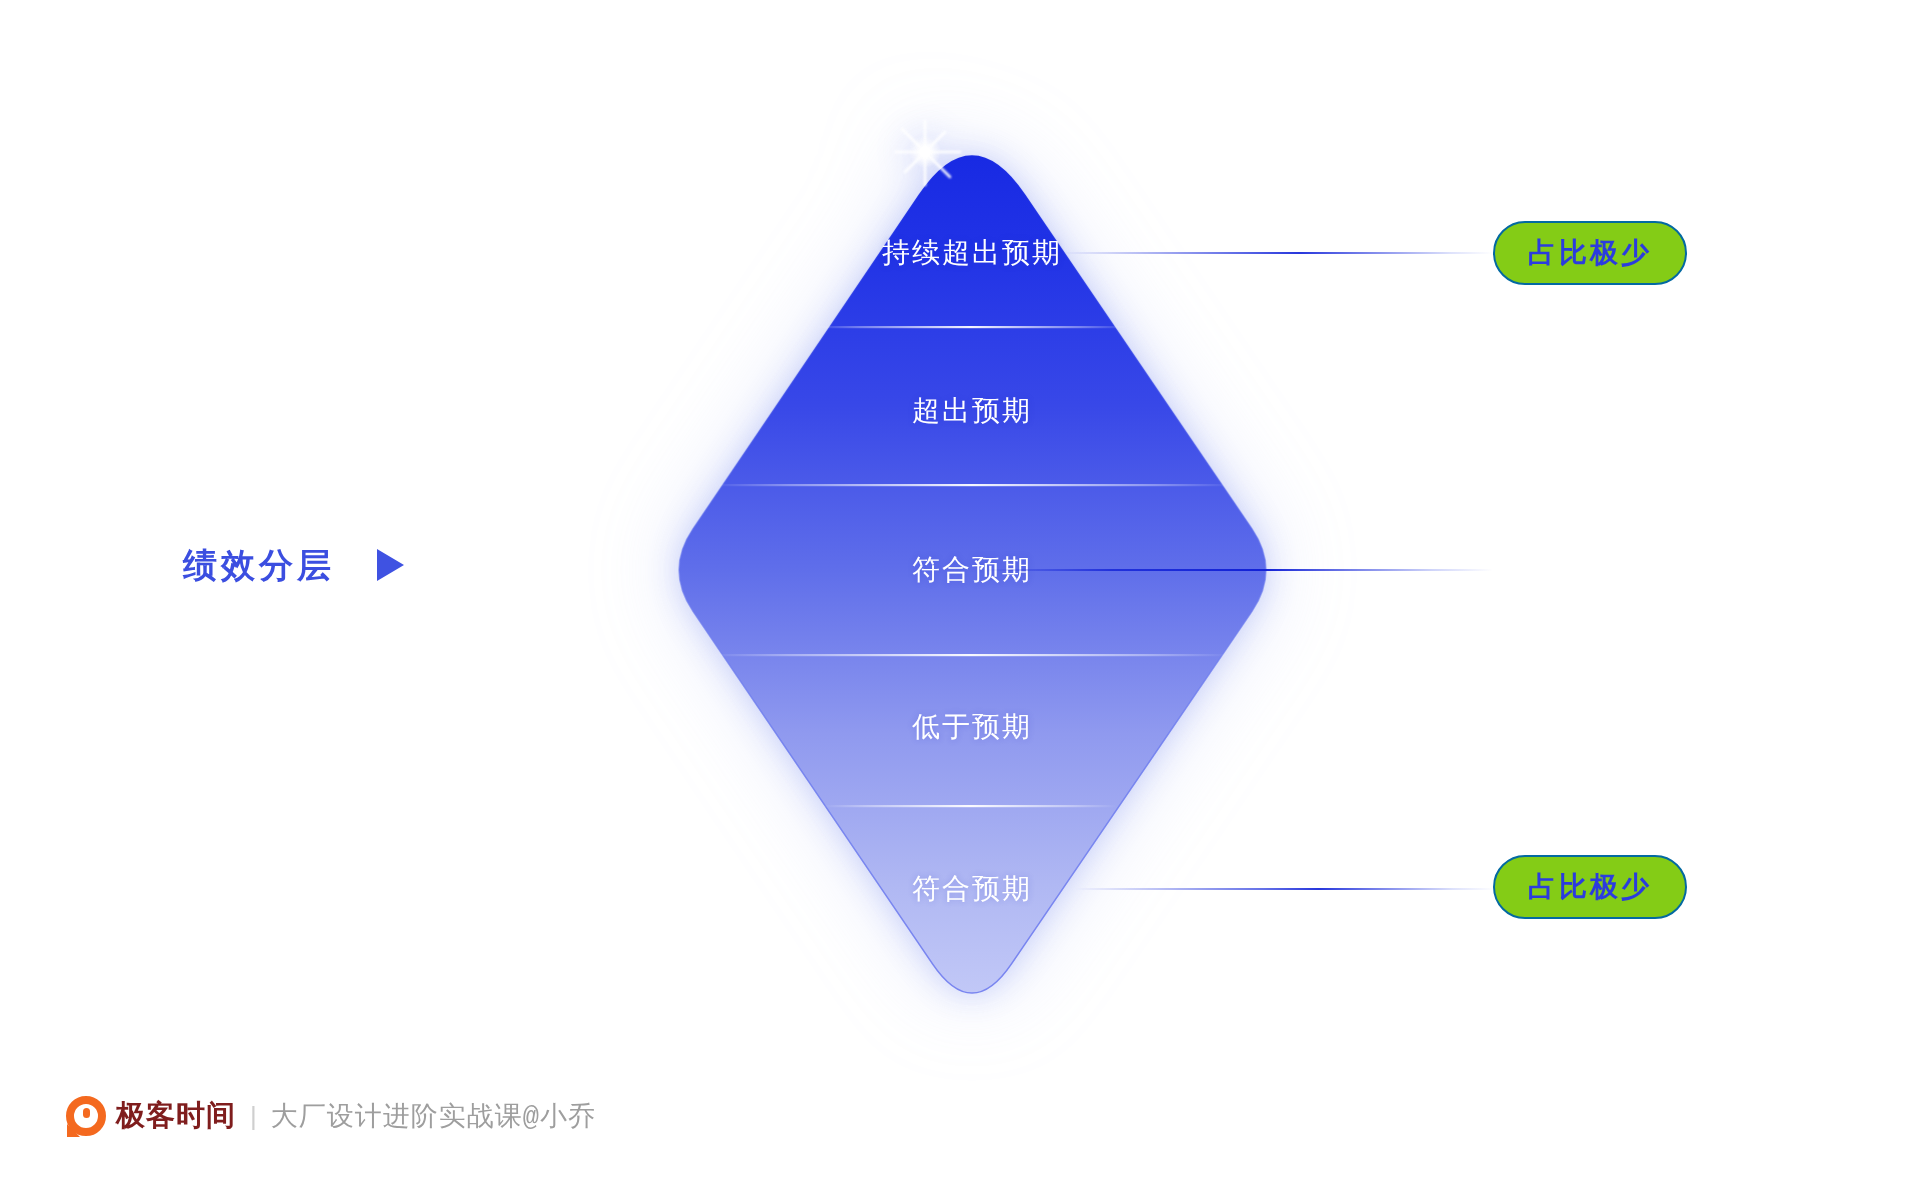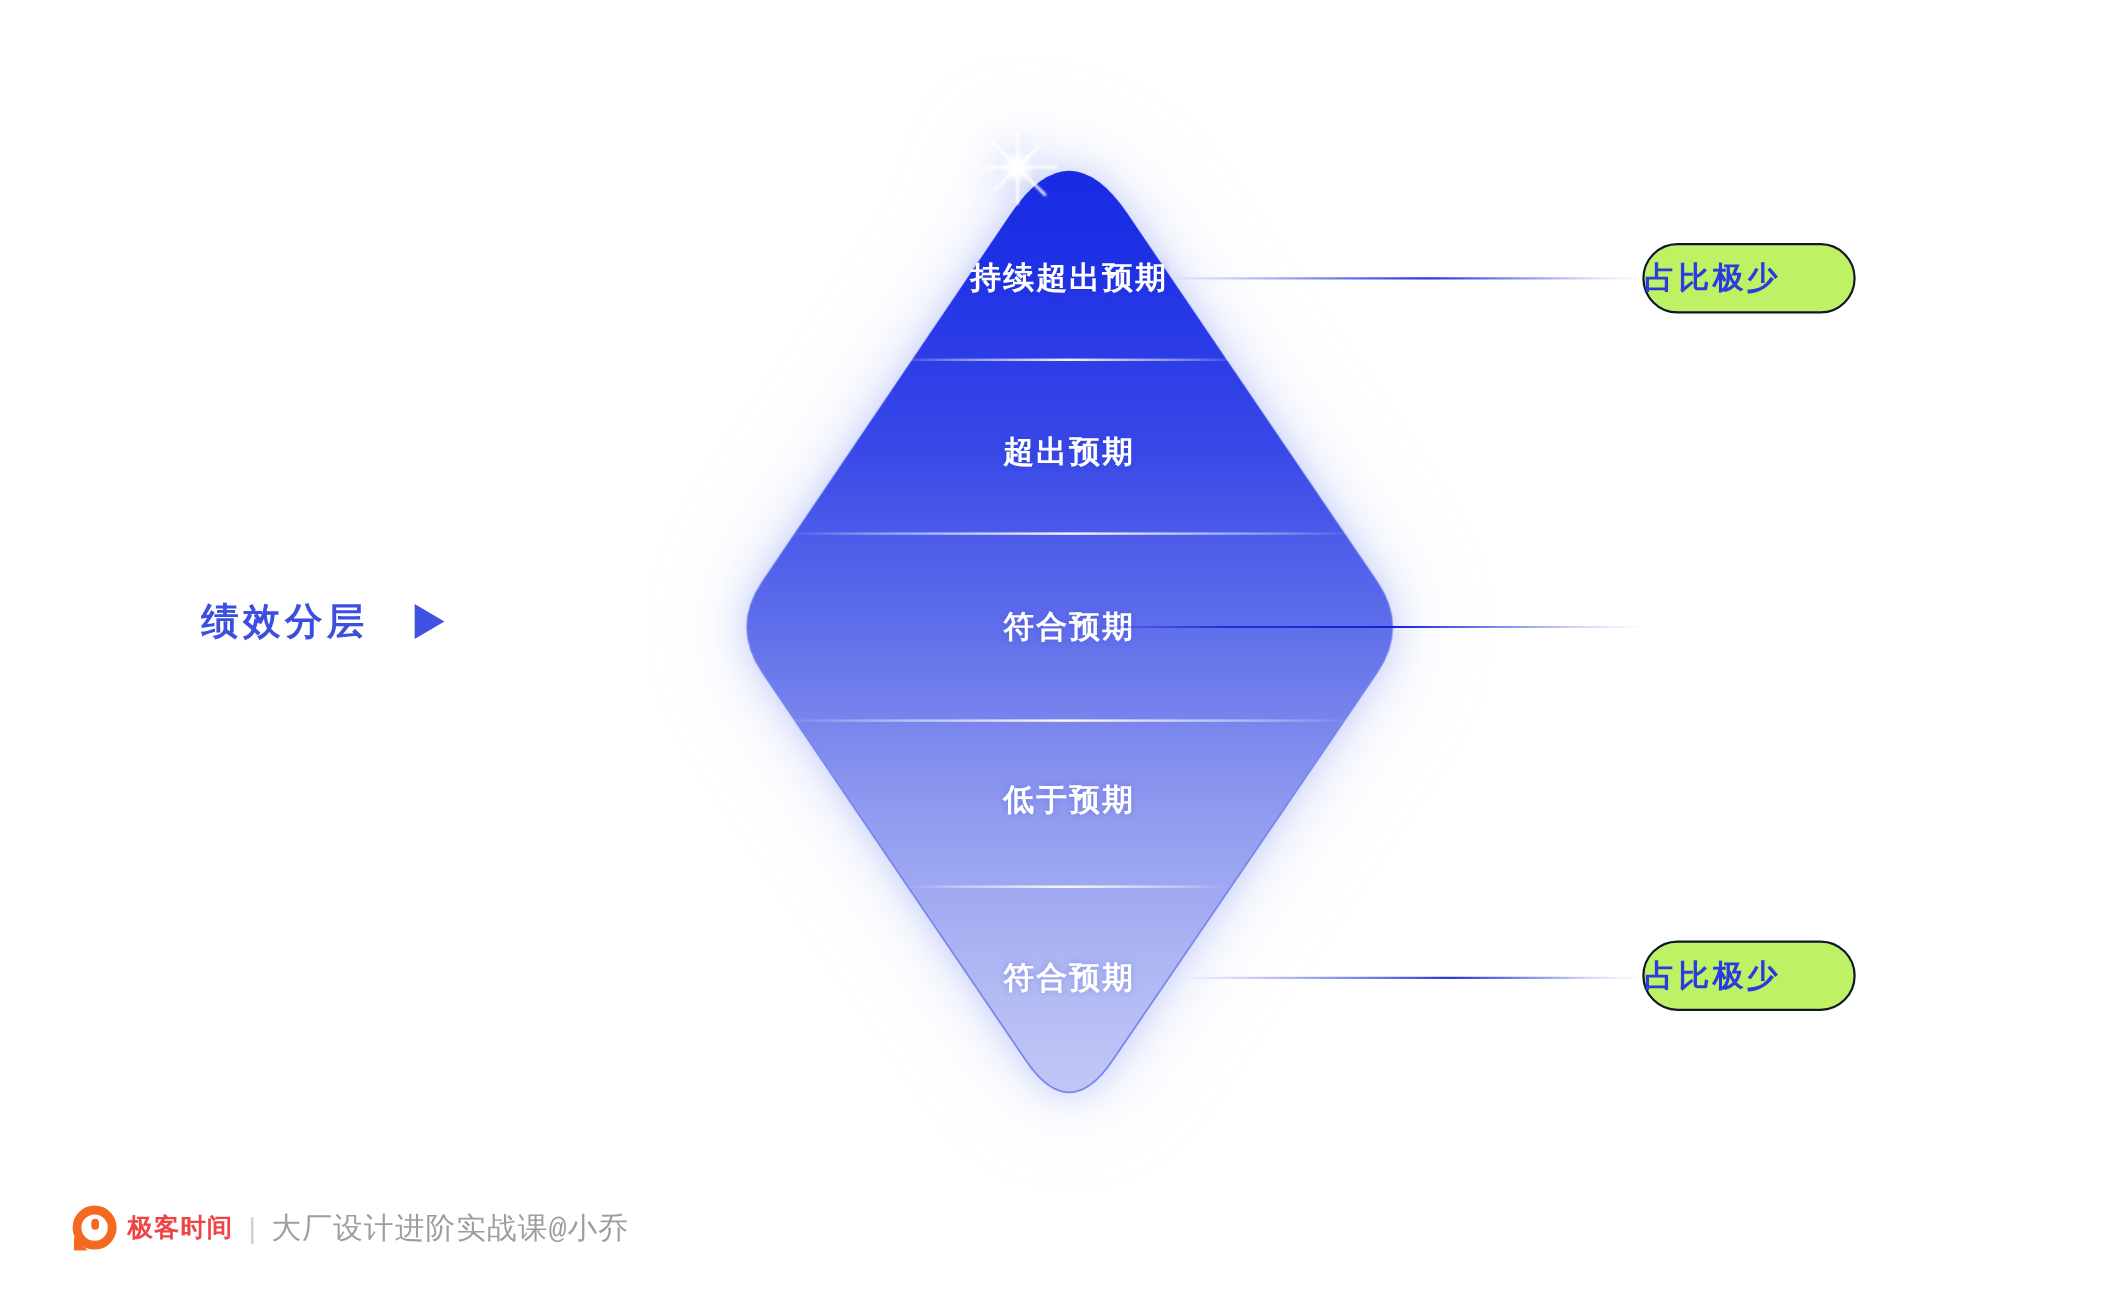--- a/index.html
+++ b/index.html
@@ -21,43 +21,43 @@
     border-top:16px solid transparent;border-bottom:16px solid transparent;
     border-left:27px solid #3F52E2;
   }
   
   .pyramid-svg{
     position:absolute;left:650px;top:85px;width:645px;height:975px;z-index:1;
     filter:drop-shadow(0 0 16px rgba(145,160,242,0.45)) drop-shadow(0 0 42px rgba(170,182,246,0.30));
   }
   .tier-label{
     position:absolute;left:972px;transform:translate(-50%,-50%);
-    color:#ffffff;font-size:28px;font-weight:700;letter-spacing:2px;
+    color:#ffffff;font-size:28px;font-weight:400;letter-spacing:2px;
     white-space:nowrap;z-index:2;text-shadow:0 0 6px rgba(30,45,200,0.25);
   }
   .tier-1{top:253px;} .tier-2{top:411px;} .tier-3{top:570px;} .tier-4{top:727px;} .tier-5{top:889px;}
   
   .connector{position:absolute;height:2px;z-index:2;border-radius:1px;}
   .connector.c1{
     left:1062px;top:252px;width:431px;
     background:linear-gradient(90deg,rgba(40,60,228,0) 0%,rgba(34,51,221,0.75) 42%,rgba(28,44,218,0.95) 55%,rgba(120,136,240,0.25) 90%,rgba(120,136,240,0) 100%);
   }
   .connector.c2{
     left:985px;top:569px;width:508px;
     background:linear-gradient(90deg,rgba(22,38,216,0) 0%,rgba(22,38,216,0.85) 25%,rgba(18,33,214,1) 55%,rgba(95,112,236,0.30) 88%,rgba(95,112,236,0) 100%);
   }
   .connector.c3{
     left:1075px;top:888px;width:420px;
     background:linear-gradient(90deg,rgba(40,60,228,0) 0%,rgba(34,51,221,0.70) 45%,rgba(28,44,218,0.95) 58%,rgba(120,136,240,0.25) 90%,rgba(120,136,240,0) 100%);
   }
   
   .pill{
     position:absolute;left:1493px;width:190px;height:60px;
-    border:2px solid #0f172a;border-radius:32px;background:#bef264;
-    display:flex;align-items:center;z-index:3;
+    border:2px solid #0369a1;border-radius:32px;background:#84cc16;
+    display:flex;align-items:center;justify-content:center;z-index:3;
   }
   .pill span{
     color:#2B3CDE;font-size:28px;font-weight:700;letter-spacing:3px;white-space:nowrap;
   }
   .pill.p1{top:221px;} .pill.p2{top:538px;} .pill.p3{top:855px;}
   
   .footer{
     position:absolute;left:66px;top:1094px;height:44px;
     display:flex;align-items:center;gap:10px;
   }
@@ -66,21 +66,21 @@
     position:absolute;inset:0;border-radius:50%;
     border:8px solid #F4691F;background:#ffffff;box-sizing:border-box;
   }
   .gt-tail{
     position:absolute;left:1px;bottom:-1px;width:13px;height:13px;background:#F4691F;
     clip-path:polygon(0 100%, 0 0, 100% 100%);
   }
   .gt-dot{
     position:absolute;left:17px;top:12px;width:7px;height:10px;border-radius:4px;background:#F4691F;
   }
-  .brand-name{font-size:23px;font-weight:800;color:#ef4444;letter-spacing:1px;white-space:nowrap;}
+  .brand-name{font-size:29px;font-weight:800;color:#7f1d1d;letter-spacing:1px;white-space:nowrap;}
   .footer-sep{font-size:26px;color:#CFCFCF;margin:0 4px;font-weight:300;}
   .course-credit{font-size:27px;color:#9E9E9E;letter-spacing:1px;white-space:nowrap;font-family:Liberation Mono, monospace;}
 </style>
 </head>
 <body>
 
 <div class="canvas">
 
   <div class="title-block">
     <h1>绩效分层</h1>

